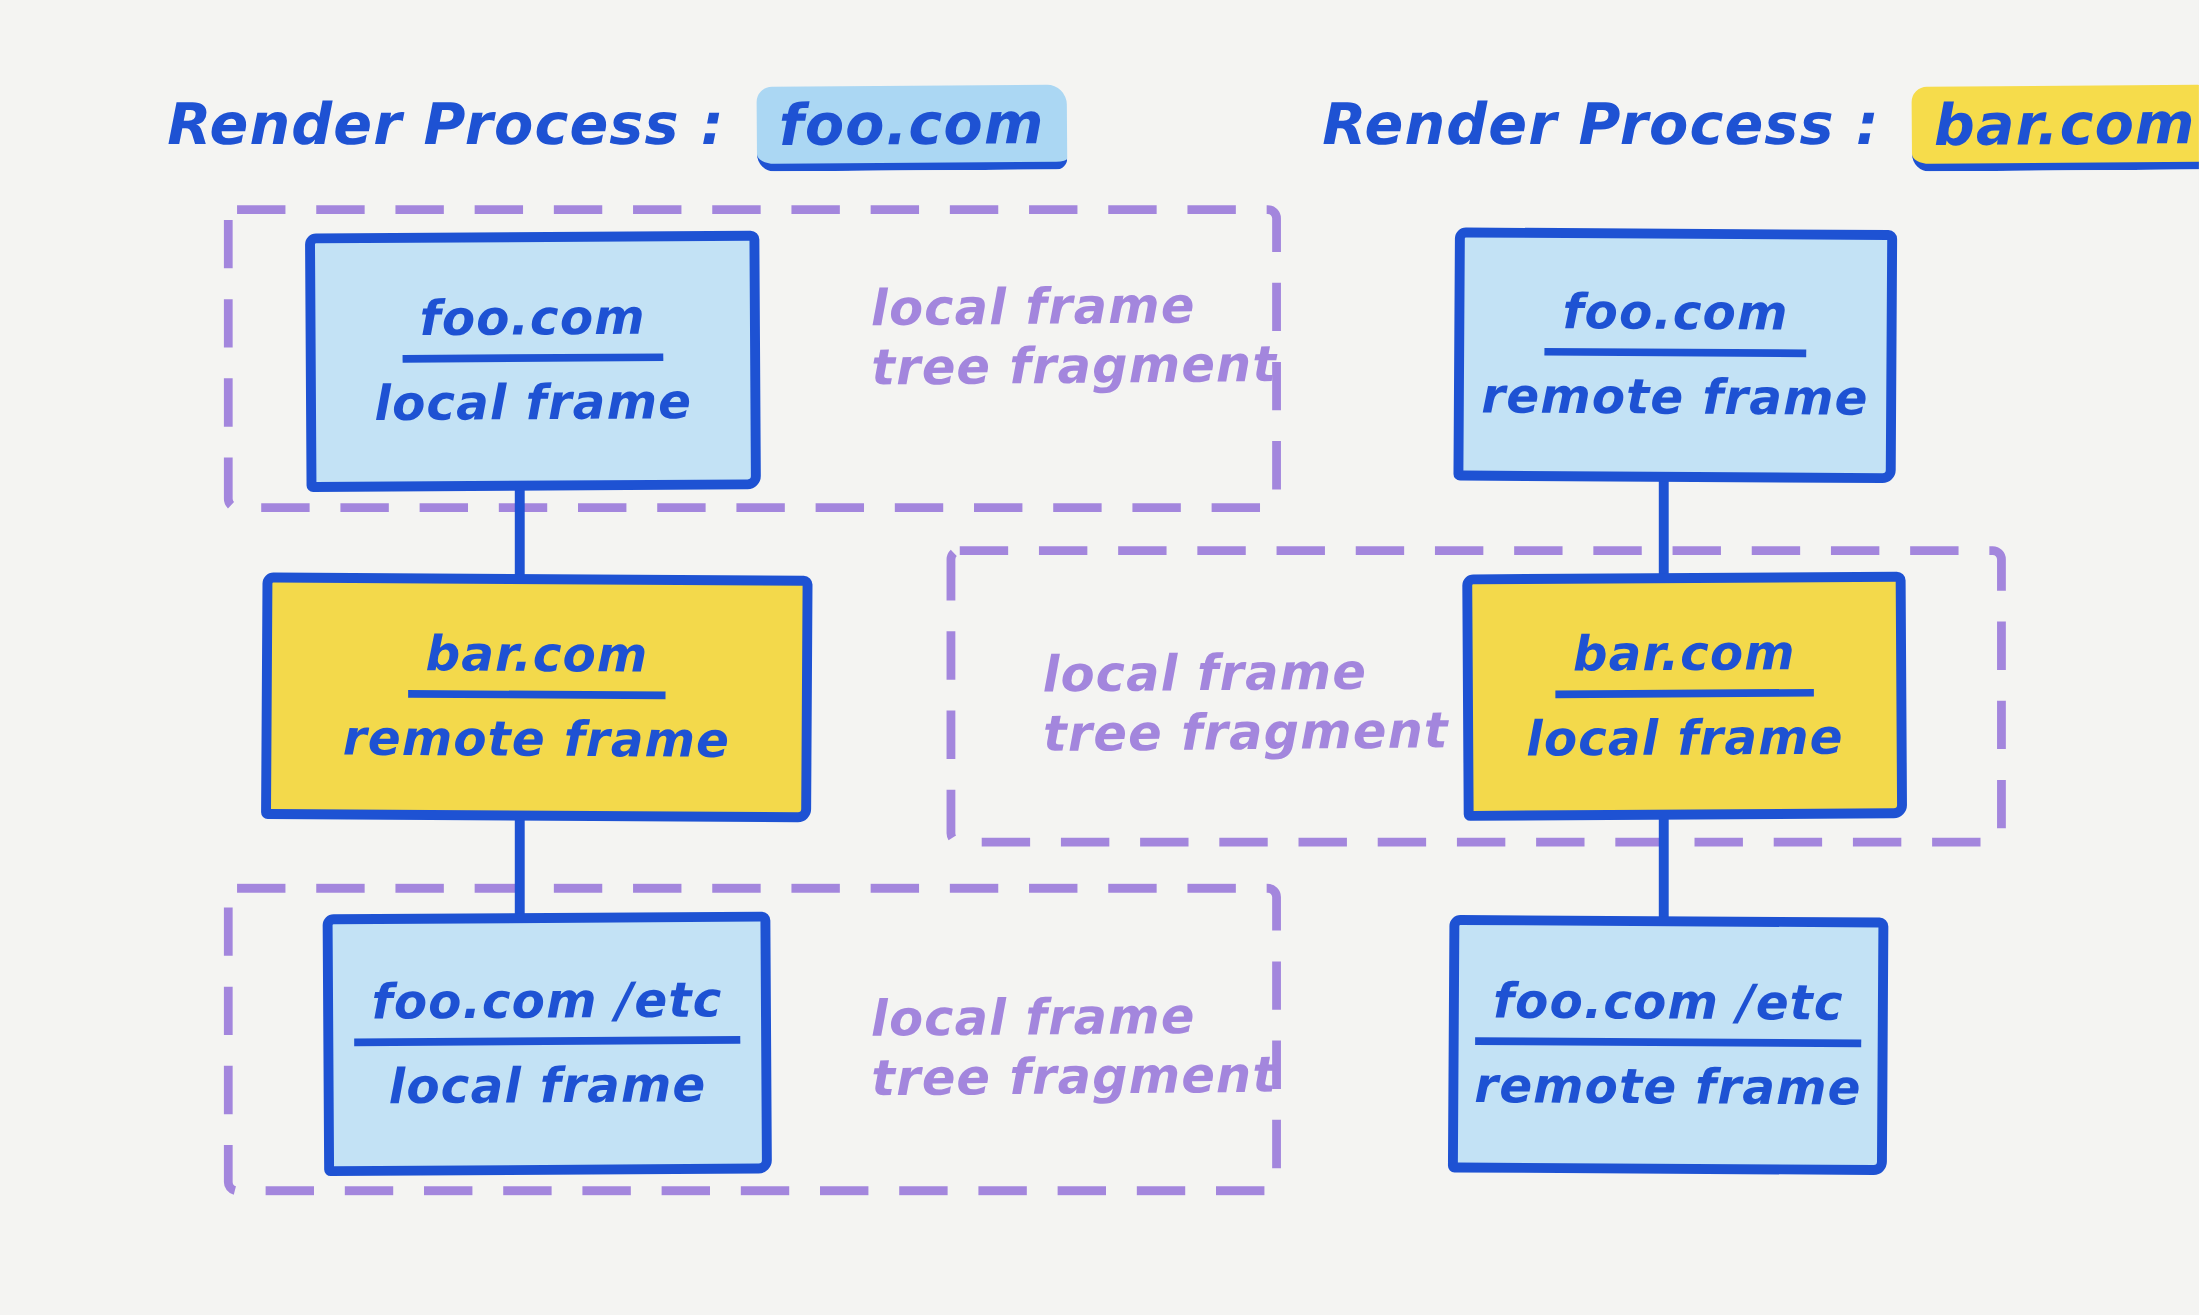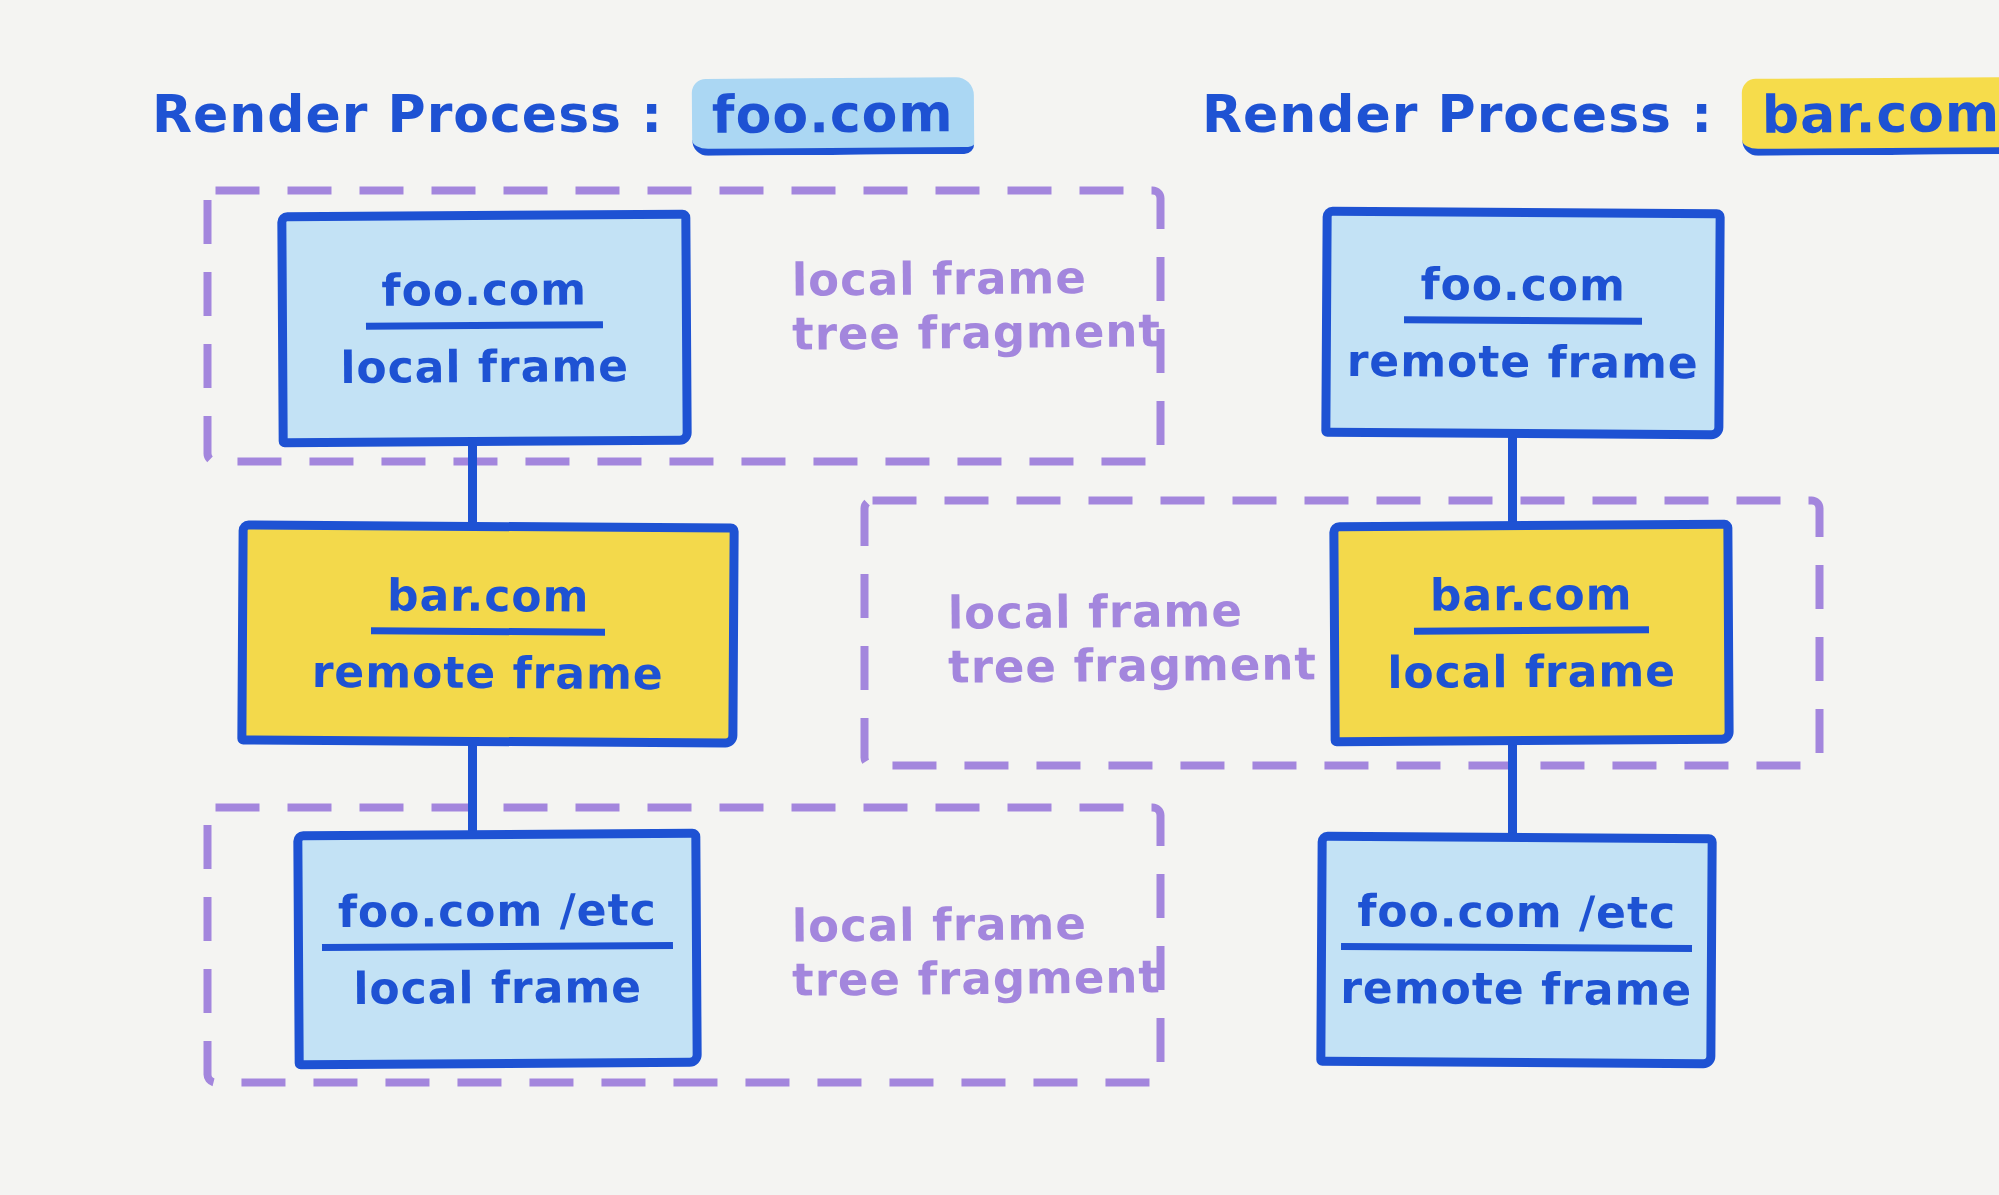--- a/index.html
+++ b/index.html
@@ -6,20 +6,21 @@
   body {
     font-family: "DejaVu Sans", "Liberation Sans", sans-serif;
     background: #e9e9e7;
   }
   #canvas {
     position: relative;
     width: 1999px;
     height: 1195px;
     background: #f4f4f2;
     overflow: hidden;
+    font-style: italic;
   }
   .group { display: contents; }
 
   
   .title {
     position: absolute;
     font-size: 52px;
     font-weight: bold;
     color: #1e52d3;
     white-space: nowrap;

